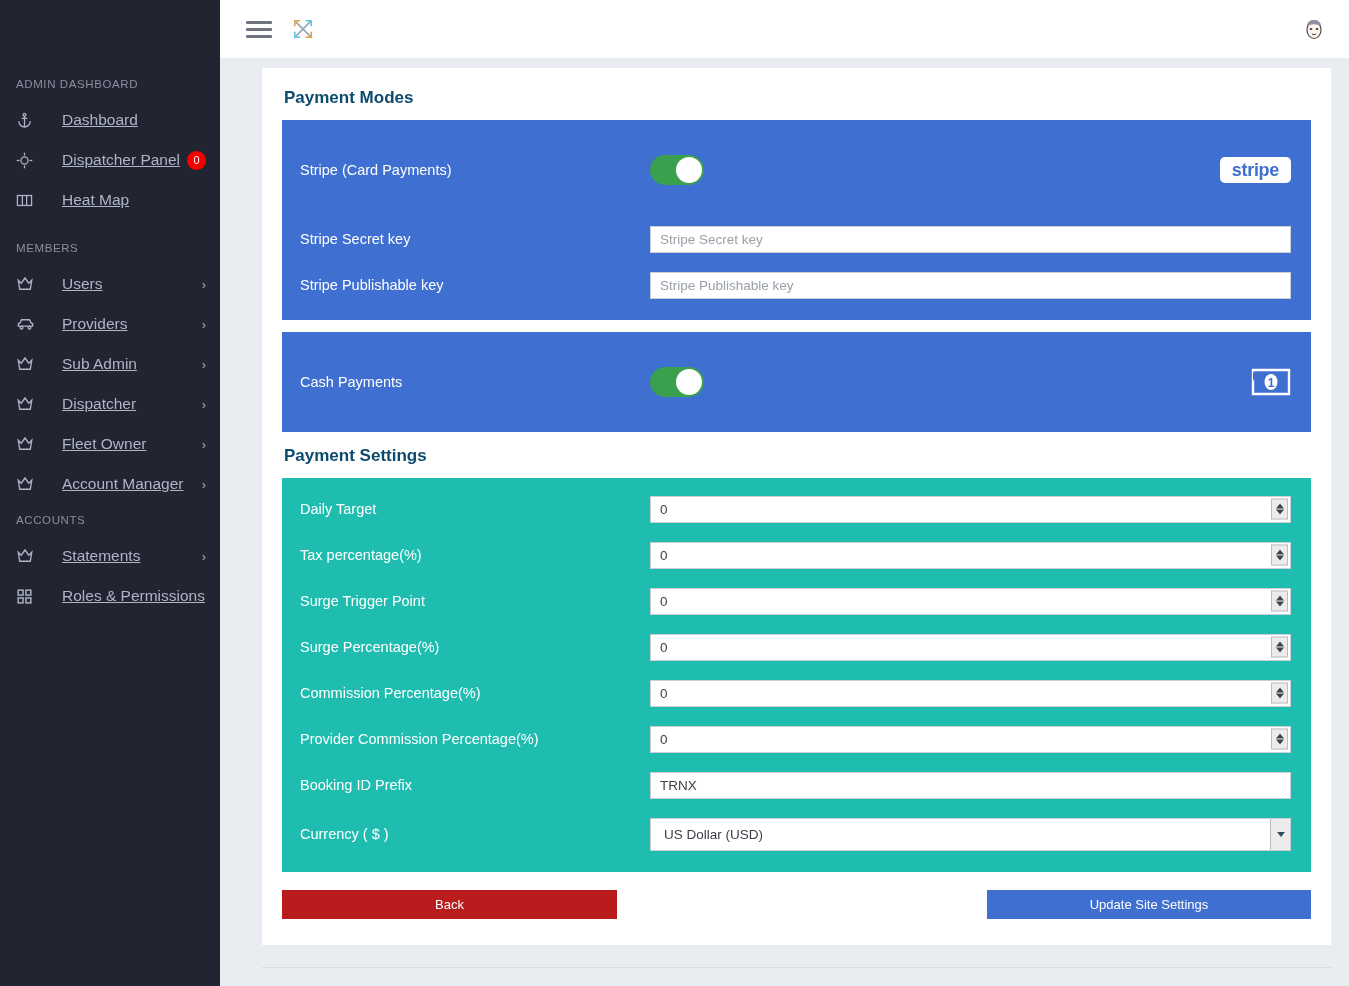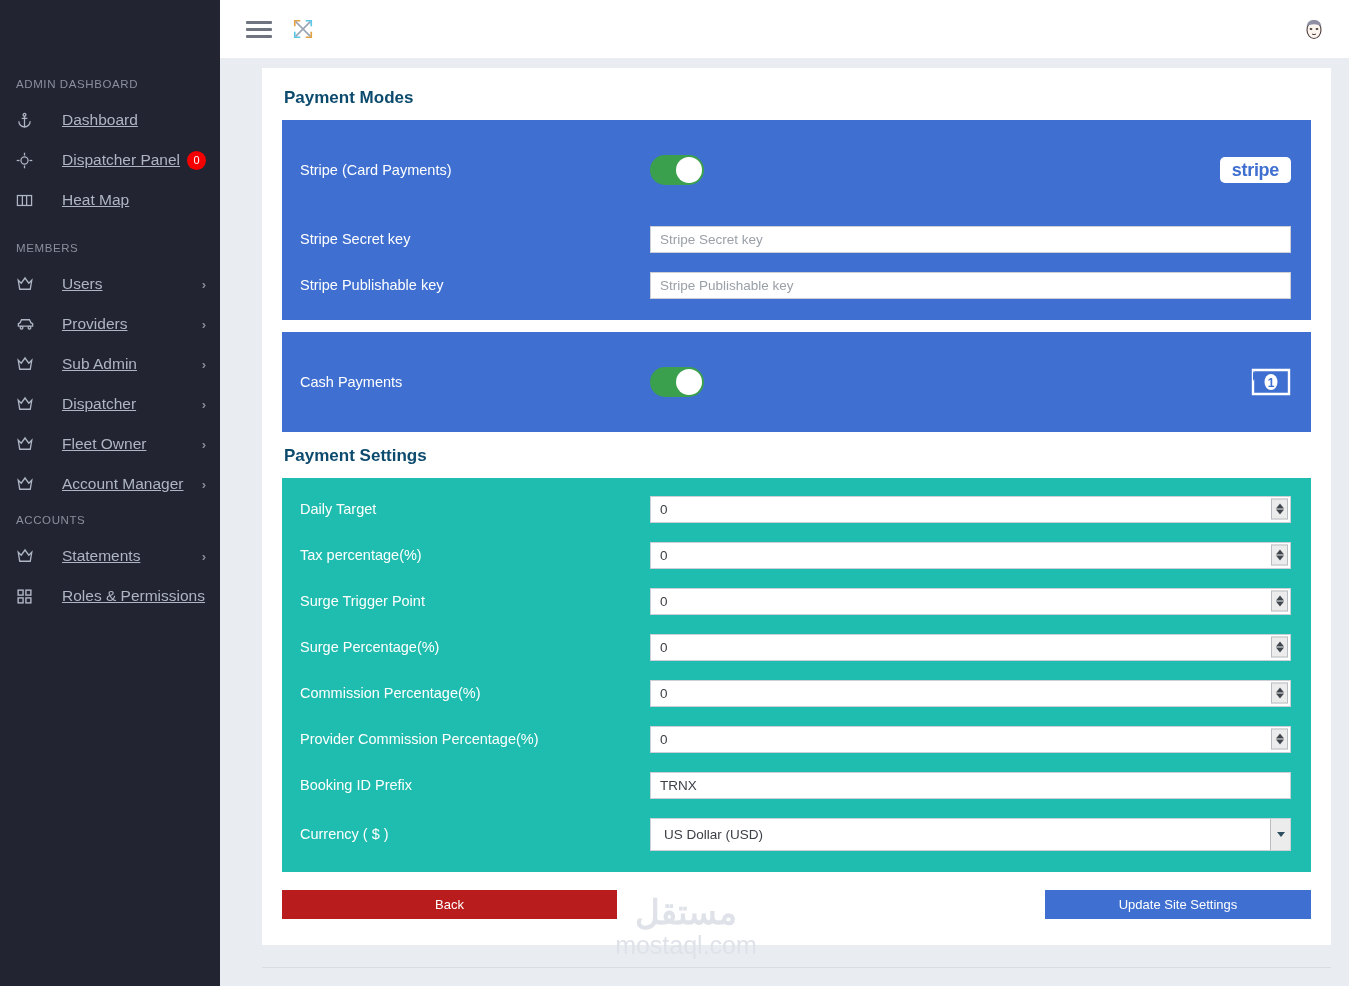--- a/index.html
+++ b/index.html
@@ -172,21 +172,21 @@
 
   
   .btn-row { display: flex; margin-top: 18px; padding: 0; }
   .btn {
     height: 29px; border: none; cursor: pointer;
     color: #fff; font-size: 13px;
     font-family: "Liberation Sans", sans-serif;
     display: flex; align-items: center; justify-content: center;
   }
   .btn-back { width: 335px; background: #b91c1c; }
-  .btn-update { width: 266px; background: #3f6fd0; margin-left: auto; }
+  .btn-update { width: 324px; background: #3f6fd0; margin-left: auto; }
 
   
   .footer {
     border-top: 1px solid #d8dde3;
     margin: 22px 18px 0 12px;
     padding: 16px 4px;
     color: #5b6472; font-size: 14px;
     position: relative; z-index: 3;
   }
 
@@ -532,18 +532,14 @@
         <button class="btn btn-update">Update Site Settings</button>
       </div>
 
     </section>
 
     <div class="footer">
       <span>© 2020 EnayaTrip</span>
     </div>
   </main>
 
-  <div class="watermark">
-    <div class="wm-ar">مستقل</div>
-    <div class="wm-en">mostaql.com</div>
-  </div>
 
 </div>
 
 </body></html>

